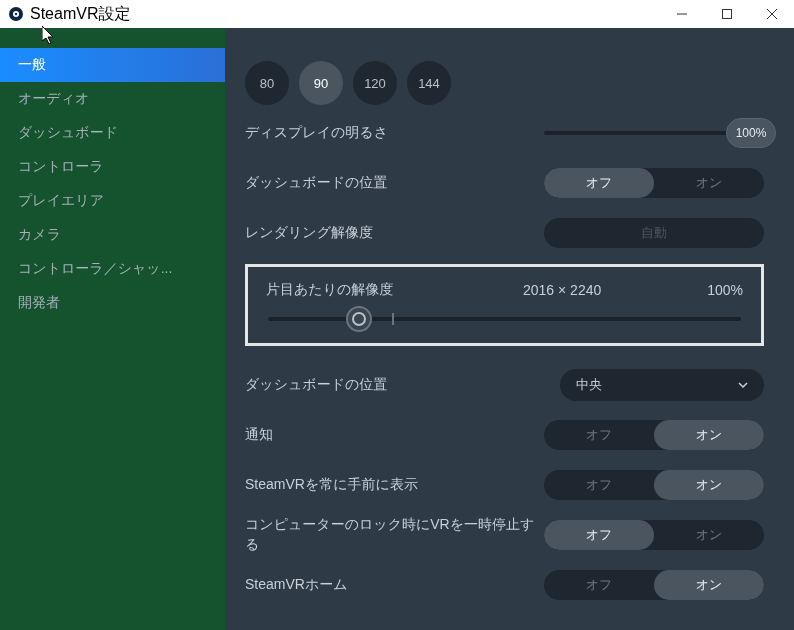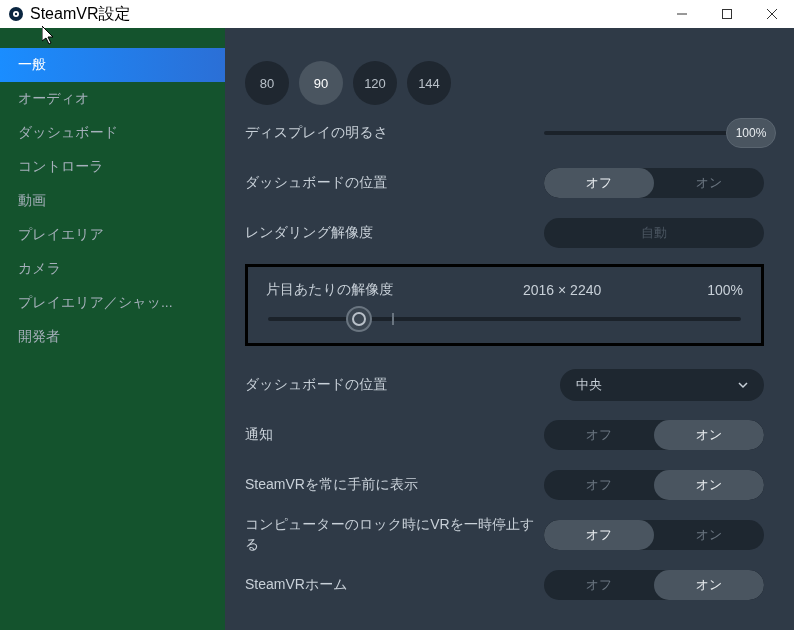--- a/index.html
+++ b/index.html
@@ -99,21 +99,21 @@
     background: #1e2730; border-radius: 15px; overflow: hidden;
   }
   .seg > div {
     flex: 1; display: flex; align-items: center; justify-content: center;
     font-size: 13px; color: #6a7580; cursor: pointer;
   }
   .seg > div.on { background: #4a5560; color: #e8ecef; border-radius: 15px; }
   .seg > div.dim { color: #4a5560; }
 
   .highlight-box {
-    border: 3px solid #000000;
+    border: 3px solid #e5e5e5;
     padding: 14px 18px 22px 18px;
     margin: 6px 0 14px 0;
   }
   .res-row { display: flex; align-items: center; font-size: 14px; margin-bottom: 18px; }
   .res-row .res-label { flex: 1; }
   .res-row .res-val { width: 160px; text-align: left; margin-left: 46px; }
   .res-row .res-pct { width: 60px; text-align: right; }
   .slider-track {
     position: relative; height: 4px; background: #1b222a; border-radius: 2px;
     margin: 10px 2px 0 2px;
@@ -175,24 +175,23 @@
 <svg class="cursor" width="16" height="20" viewBox="0 0 16 20">
     <path d="M0 0 L0 15 L4 12 L7 18 L9 17 L6 11 L11 11 Z" fill="#fff" stroke="#000" stroke-width="1"></path>
   </svg>
 
 <div class="main">
   <div class="sidebar">
     <div class="nav-item active">一般</div>
     <div class="nav-item">オーディオ</div>
     <div class="nav-item">ダッシュボード</div>
     <div class="nav-item">コントローラ</div>
-    <div class="nav-item">動画</div>
     <div class="nav-item">プレイエリア</div>
     <div class="nav-item">カメラ</div>
-    <div class="nav-item">プレイエリア／シャッ...</div>
+    <div class="nav-item">コントローラ／シャッ...</div>
     <div class="nav-item">開発者</div>
     <div class="sidebar-spacer"></div>
   </div>
 
   <div class="content">
 
     <div class="row">
       <div class="pill-group">
         <div class="pill">80</div>
         <div class="pill active">90</div>

